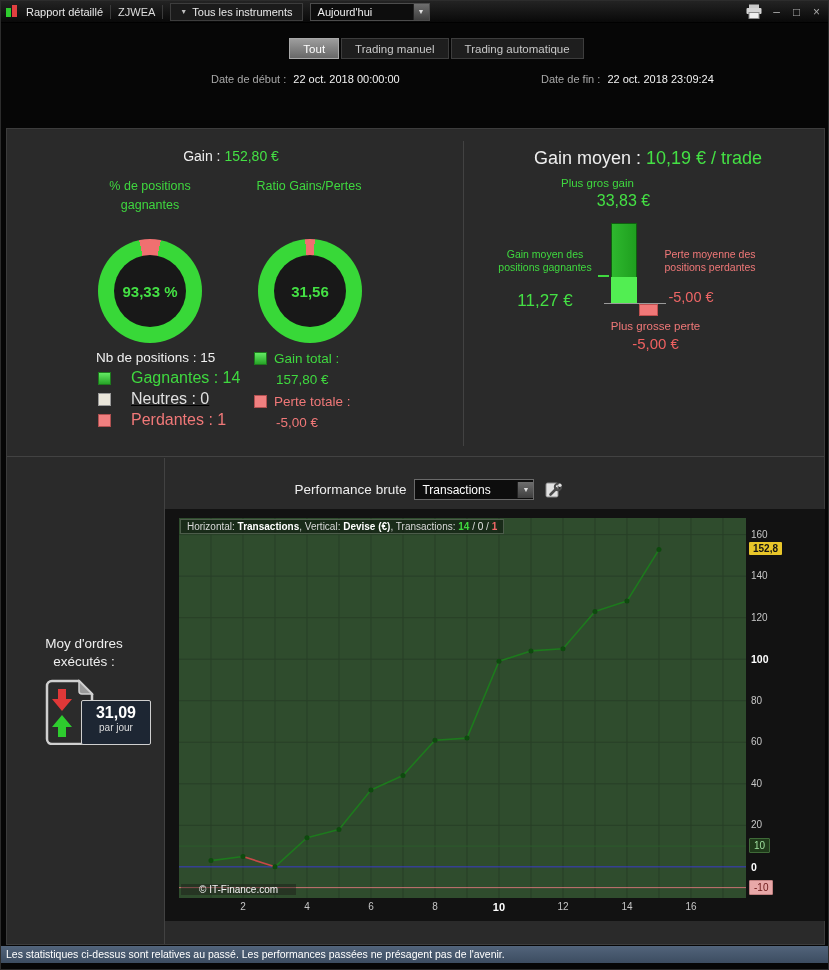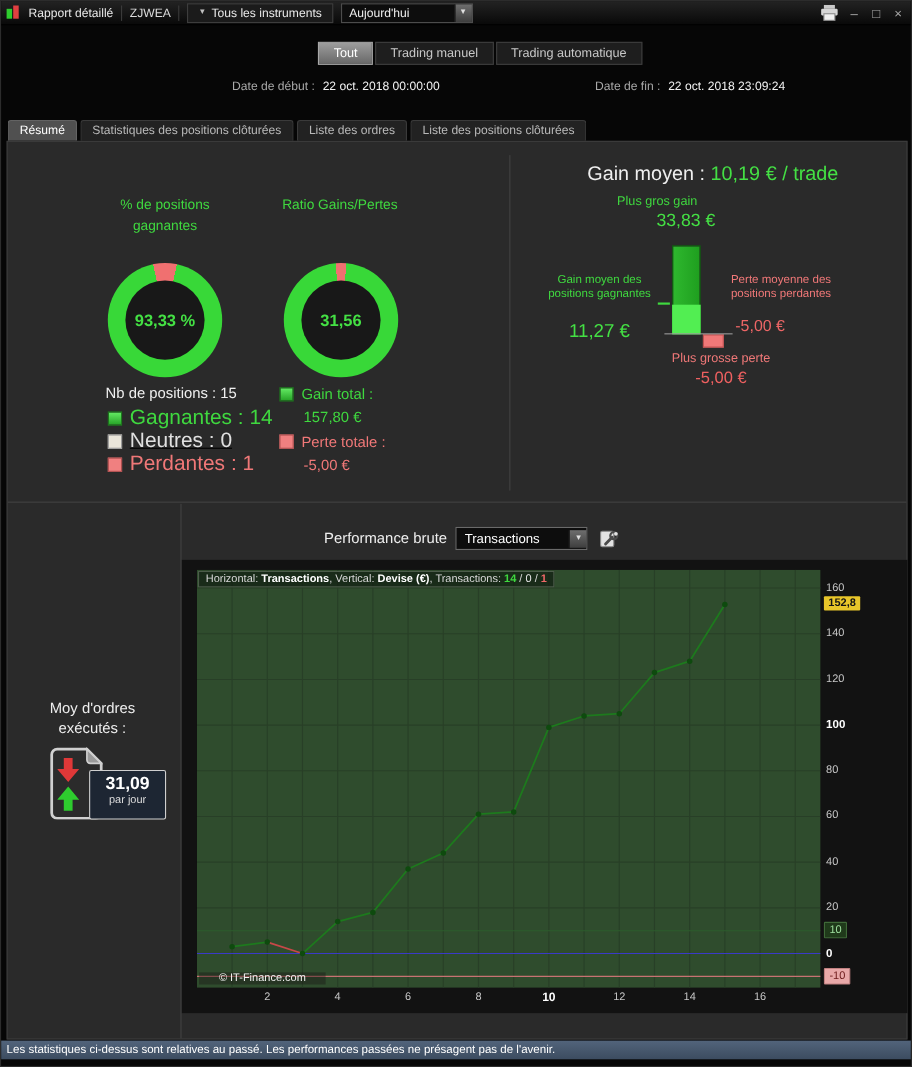--- a/index.html
+++ b/index.html
@@ -59,21 +59,21 @@
   #gain-title{position:absolute;left:80px;top:147px;width:300px;text-align:center;font-size:14px;color:#eee;}
   #donut1-title{position:absolute;left:103px;top:176px;width:92px;text-align:center;font-size:12.5px;line-height:1.5;color:#3fd83f;}
   #donut2-title{position:absolute;left:252px;top:176px;width:112px;text-align:center;font-size:12.5px;line-height:1.5;color:#3fd83f;}
   .donut{position:absolute;width:104px;height:104px;border-radius:50%;}
   #donut1{left:97px;top:238px;}
   #donut2{left:257px;top:238px;}
   .donut-hole{position:absolute;left:16px;top:16px;width:72px;height:72px;border-radius:50%;background:#181818;
     display:flex;align-items:center;justify-content:center;}
   .donut-value{font-size:15px;font-weight:bold;}
   #nb-positions{position:absolute;left:95px;top:349px;font-size:13.5px;color:#f0f0f0;}
-  .legend-row{position:absolute;left:97px;display:flex;align-items:center;gap:7px;font-size:19px;}
+  .legend-row{position:absolute;left:97px;display:flex;align-items:center;gap:20px;font-size:16px;}
   #legend-win{top:368px;} #legend-neutral{top:389px;text-decoration:underline;} #legend-loss{top:410px;}
   .sq{width:13px;height:13px;border:1px solid #555;flex:0 0 13px;}
   .sq-green{background:linear-gradient(#63ea63,#27a427);border-color:#1d7a1d;}
   .sq-neutral{background:#eae6da;border-color:#9a9a9a;}
   .sq-red{background:#f08080;border-color:#b05050;}
   .total-row{position:absolute;left:253px;display:flex;align-items:center;gap:7px;font-size:13.5px;}
   #gain-total-row{top:350px;} #perte-row{top:393px;}
   .total-value{position:absolute;left:275px;font-size:13.5px;}
   #gain-total-value{top:371px;} #perte-value{top:414px;}
 
@@ -174,33 +174,31 @@
 
   <div class="date-group" id="date-start">
     <span class="dlabel">Date de début :</span>
     <span class="dvalue">22 oct. 2018 00:00:00</span>
   </div>
   <div class="date-group" id="date-end">
     <span class="dlabel">Date de fin :</span>
     <span class="dvalue">22 oct. 2018 23:09:24</span>
   </div>
 
-  <div class="main-tabs">
-    <div class="tab active">Résumé</div>
-    <div class="tab">Statistiques des positions clôturées</div>
-    <div class="tab">Liste des ordres</div>
-    <div class="tab">Liste des positions clôturées</div>
-  </div>
 
   <div id="content-bg"></div>
   <div id="chart-zone-bg"></div>
   <div class="vdiv1"></div>
   <div class="hdiv"></div>
   <div class="vdiv2"></div>
 
+  <div id="gain-title">
+    <span>Gain :</span>
+    <span class="greenv">152,80 €</span>
+  </div>
   <div id="donut1-title">% de positions gagnantes</div>
   <div id="donut2-title">Ratio Gains/Pertes</div>
   <div class="donut" id="donut1" style="background: conic-gradient(from -12.006deg, rgb(240, 112, 112) 0deg, rgb(240, 112, 112) 24.012deg, rgb(56, 216, 56) 24.012deg, rgb(56, 216, 56) 360deg);">
     <div class="donut-hole">
       <span class="donut-value greenv">93,33 %</span>
     </div>
   </div>
   <div class="donut" id="donut2" style="background: conic-gradient(from -5.526deg, rgb(240, 112, 112) 0deg, rgb(240, 112, 112) 11.052deg, rgb(56, 216, 56) 11.052deg, rgb(56, 216, 56) 360deg);">
     <div class="donut-hole">
       <span class="donut-value greenv">31,56</span>

